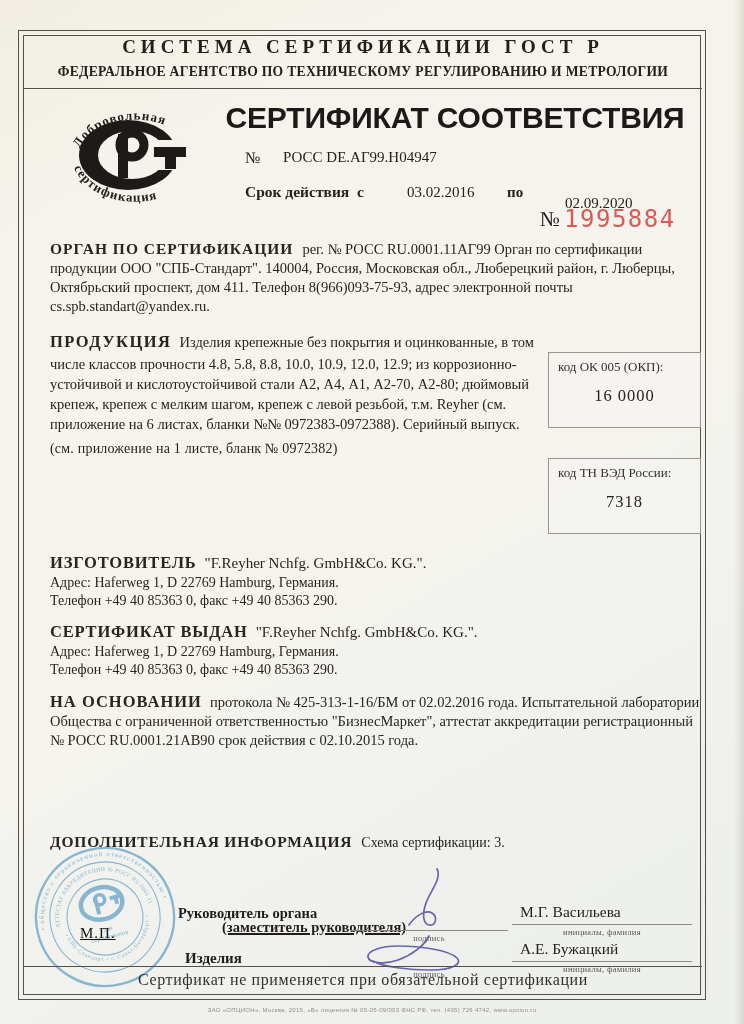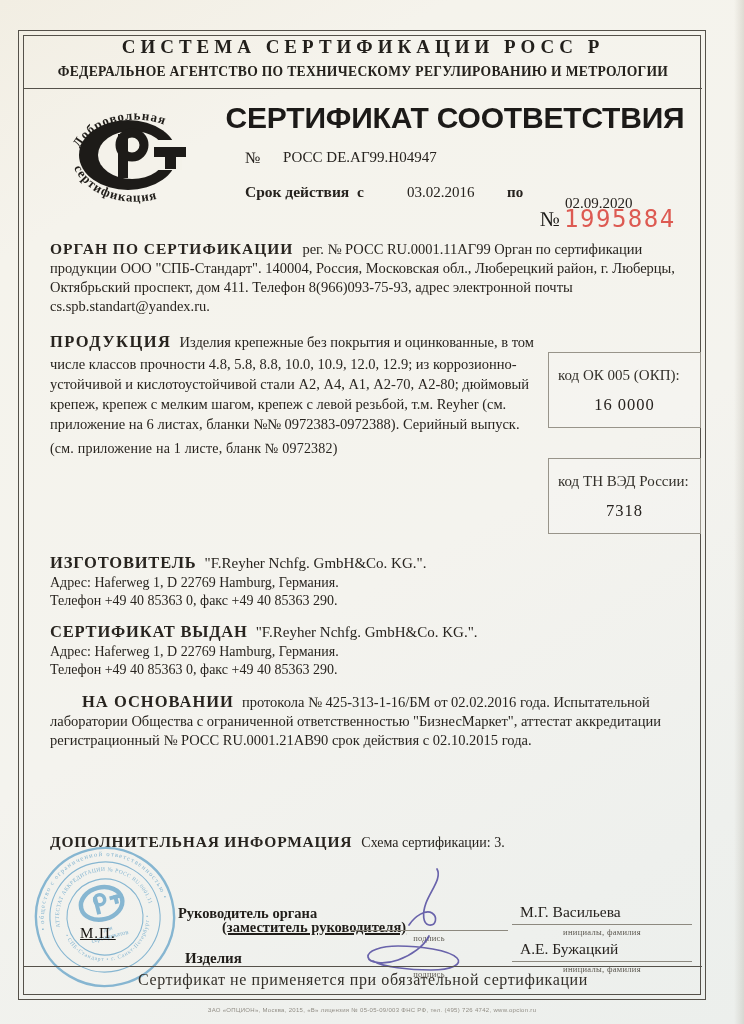--- a/index.html
+++ b/index.html
@@ -34,21 +34,21 @@
   .po    { position:absolute; left:262px; top:1px; font-weight:bold; font-size:15px; }
   .date2 { position:absolute; left:320px; top:1px; font-weight:normal; font-size:15px; white-space:nowrap;margin-top:11px;}
   .serial { left:540px; top:205px; white-space:nowrap; }
   .serial .no { font-size:21px; color:#1c1a18; }
   .serial .digits { font-family:"DejaVu Sans Mono","Liberation Mono",monospace;
     font-size:24px; letter-spacing:1.5px; color:#dd5a52; vertical-align:-1px; }
   .sec { line-height:1.3; font-size:14.5px; color:#28241f; }
   .lbl { font-weight:bold; letter-spacing:1px; font-size:15.5px; margin-right:9px; }
   .lbl-big { font-weight:bold; letter-spacing:1.5px; font-size:16.5px; margin-right:8px; }
   .codebox { width:153px; height:76px; border:1px solid #98948a; background:rgba(255,255,255,.12); }
-  .codebox .cb-label { font-size:15px; padding:6px 0 0 9px; color:#33302a;margin-top:8px; }
+  .codebox .cb-label { font-size:13px; padding:6px 0 0 9px; color:#33302a; }
   .codebox .cb-value { font-size:16.5px; text-align:center; margin-top:11px; letter-spacing:1px; }
   .subline { display:block; font-size:14px; margin-top:1px; letter-spacing:.2px;}
   .addr { font-size:14px; }
   .role { font-weight:bold; font-size:14.5px; line-height:1.1; color:#201d19;}
   .role-u { text-decoration:underline; text-decoration-thickness:1.5px;padding-left:48px; }
   .sigline { border-top:1px solid #8d897f; }
   .cap { font-size:8.5px; color:#5a564e; text-align:center; letter-spacing:.3px;}
   .pname { font-size:15.5px; white-space:nowrap; }
   .mp { font-size:15px; color:#16130f; letter-spacing:1px;text-decoration:underline; }
   .bottom-note { left:24px; top:971px; width:678px; text-align:center;
@@ -59,21 +59,21 @@
 </style>
 </head>
 <body>
 
 <div class="page">
 
   <div class="frame-outer">
     <div class="frame-inner"></div>
   </div>
 
-  <div class="abs hdr1">СИСТЕМА СЕРТИФИКАЦИИ РОСС Р</div>
+  <div class="abs hdr1">СИСТЕМА СЕРТИФИКАЦИИ ГОСТ Р</div>
   <div class="abs hdr2">ФЕДЕРАЛЬНОЕ АГЕНТСТВО ПО ТЕХНИЧЕСКОМУ РЕГУЛИРОВАНИЮ И МЕТРОЛОГИИ</div>
   <div class="hline" style="top:88px;"></div>
 
   <svg class="abs" style="left:58px; top:96px;" width="152" height="114" viewBox="0 0 152 114">
     <defs>
       <path id="arcTop" d="M 20 56 A 60 44 0 0 1 134 52"></path>
       <path id="arcBot" d="M 14 66 A 64 50 0 0 0 138 70"></path>
     </defs>
     <text font-size="13" font-weight="bold" fill="#211e1a" letter-spacing="1">
       <textPath href="#arcTop" startOffset="4">Добровольная</textPath>
@@ -143,21 +143,21 @@
 
   <div class="abs sec" style="left:50px; top:621px; width:600px;">
     <div>
       <span class="lbl-big" style="letter-spacing:.8px;">СЕРТИФИКАТ ВЫДАН</span><span style="font-size:15px;">"F.Reyher Nchfg. GmbH&amp;Co. KG.".</span>
     </div>
     <div class="addr">Адрес: Haferweg 1, D 22769 Hamburg, Германия.</div>
     <div class="addr">Телефон +49 40 85363 0, факс +49 40 85363 290.</div>
   </div>
 
   <p class="abs sec" style="left:50px; top:691px; width:658px;">
-    <span class="lbl-big" style="letter-spacing:1px;margin-left:32px;">НА ОСНОВАНИИ</span><span>протокола № 425-313-1-16/БМ от 02.02.2016 года. Испытательной лаборатории Общества с ограниченной ответственностью "БизнесМаркет", аттестат аккредитации регистрационный № РОСС RU.0001.21АВ90 срок действия с 02.10.2015 года.</span>
+    <span class="lbl-big" style="letter-spacing:1px;">НА ОСНОВАНИИ</span><span>протокола № 425-313-1-16/БМ от 02.02.2016 года. Испытательной лаборатории Общества с ограниченной ответственностью "БизнесМаркет", аттестат аккредитации регистрационный № РОСС RU.0001.21АВ90 срок действия с 02.10.2015 года.</span>
   </p>
 
   <p class="abs sec" style="left:50px; top:832px; width:640px;">
     <span class="lbl" style="font-size:15.5px; letter-spacing:.8px;">ДОПОЛНИТЕЛЬНАЯ ИНФОРМАЦИЯ</span><span style="font-size:14px;">Схема сертификации: 3.</span>
   </p>
 
   <svg class="abs" style="left:28px; top:843px; opacity:.82;" width="156" height="150" viewBox="0 0 156 150">
     <g transform="rotate(-14 77 74)" stroke="#6fa9cb" fill="#6fa9cb">
       <circle cx="77" cy="74" r="69" fill="none" stroke-width="2.4"></circle>
       <circle cx="77" cy="74" r="55" fill="none" stroke-width="1.1"></circle>

